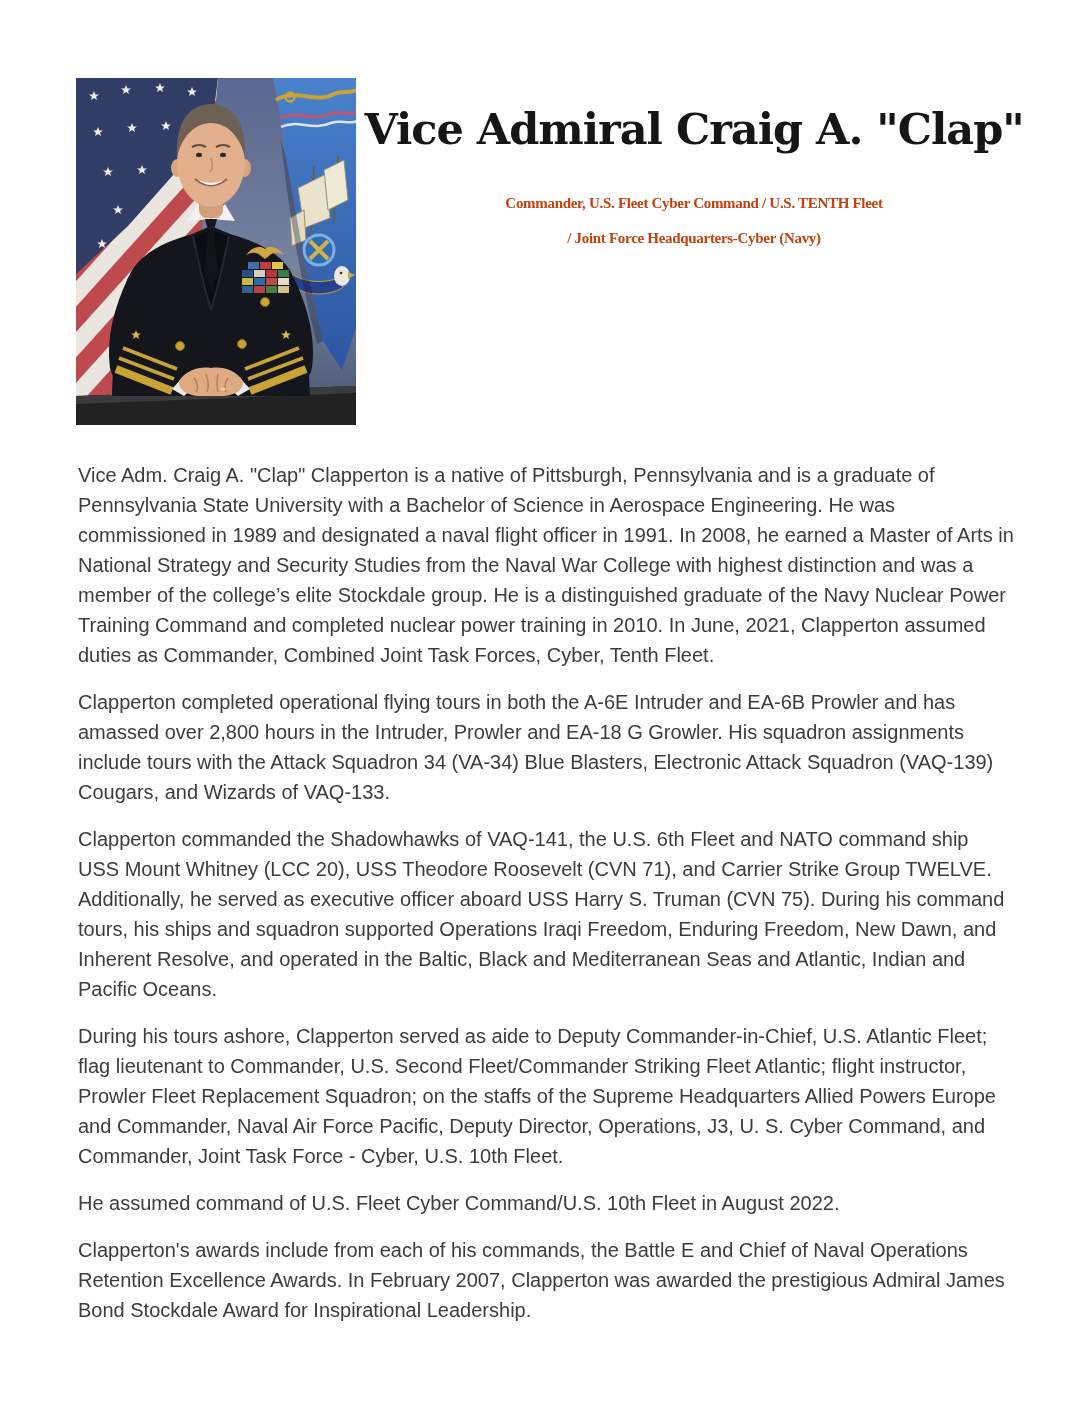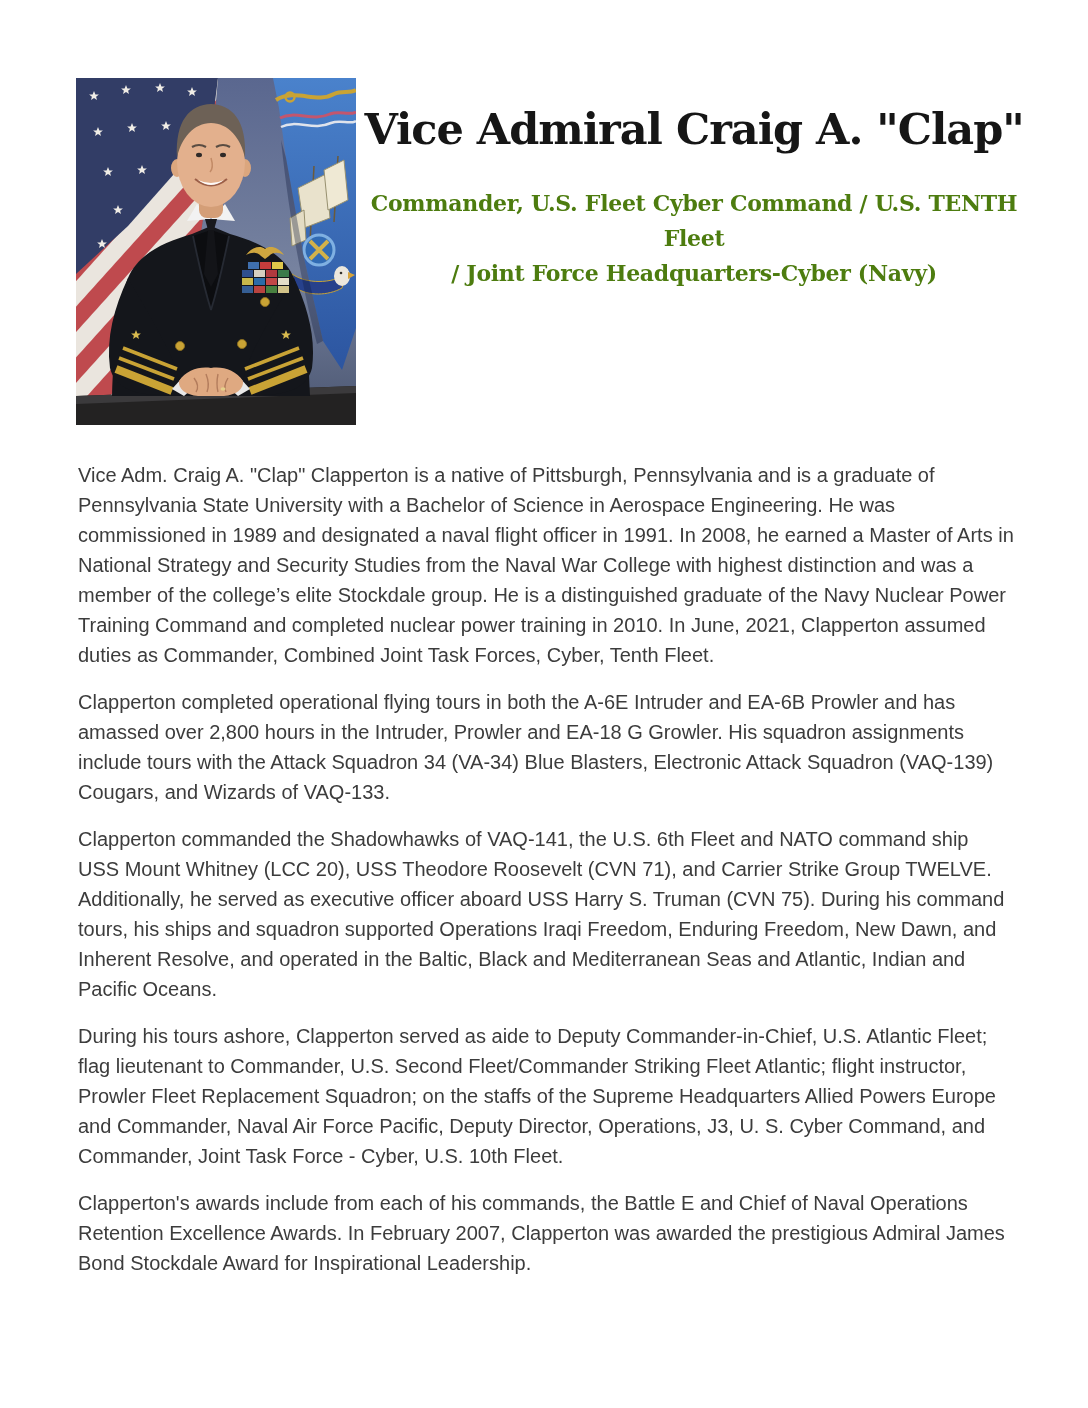--- a/index.html
+++ b/index.html
@@ -10,21 +10,21 @@
   
   .portrait { position:absolute; left:76px; top:78px; width:280px; height:347px; }
   .portrait svg { display:block; width:100%; height:100%; }
   
   .title-block {
     position:absolute; left:352px; top:96px; width:684px; text-align:center;
     font-family:"DejaVu Serif", serif; color:#161616;
   }
   .title { margin:0; font-size:43px; line-height:67px; font-weight:700; letter-spacing:-1px; }
   .title .tline { display:block; }
-  .subtitle { margin-top:23px; font-size:22px; line-height:35px; font-weight:700; color:#4d7c0f; letter-spacing:-0.3px; }
+  .subtitle { margin-top:23px; font-size:15px; line-height:35px; font-weight:700; color:#c2410c; letter-spacing:-0.3px;font-family:Liberation Serif, serif; }
   .subtitle .sline { display:block; }
   
   .bio {
     position:absolute; left:78px; top:460px; width:936px;
     font-size:20px; line-height:30px; color:#3c3c3c;
   }
   .bio p { margin:0 0 17px 0; }
 </style>
 </head>
 <body>
@@ -178,16 +178,17 @@
       <span class="sline">Commander, U.S. Fleet Cyber Command / U.S. TENTH Fleet</span>
       <span class="sline">/ Joint Force Headquarters-Cyber (Navy)</span>
     </div>
   </div>
 
   <div class="bio">
     <p>Vice Adm. Craig A. "Clap" Clapperton is a native of Pittsburgh, Pennsylvania and is a graduate of Pennsylvania State University with a Bachelor of Science in Aerospace Engineering. He was commissioned in 1989 and designated a naval flight officer in 1991. In 2008, he earned a Master of Arts in National Strategy and Security Studies from the Naval War College with highest distinction and was a member of the college’s elite Stockdale group. He is a distinguished graduate of the Navy Nuclear Power Training Command and completed nuclear power training in 2010. In June, 2021, Clapperton assumed duties as Commander, Combined Joint Task Forces, Cyber, Tenth Fleet.</p>
     <p>Clapperton completed operational flying tours in both the A-6E Intruder and EA-6B Prowler and has amassed over 2,800 hours in the Intruder, Prowler and EA-18 G Growler. His squadron assignments include tours with the Attack Squadron 34 (VA-34) Blue Blasters, Electronic Attack Squadron (VAQ-139) Cougars, and Wizards of VAQ-133.</p>
     <p>Clapperton commanded the Shadowhawks of VAQ-141, the U.S. 6th Fleet and NATO command ship USS Mount Whitney (LCC 20), USS Theodore Roosevelt (CVN 71), and Carrier Strike Group TWELVE. Additionally, he served as executive officer aboard USS Harry S. Truman (CVN 75). During his command tours, his ships and squadron supported Operations Iraqi Freedom, Enduring Freedom, New Dawn, and Inherent Resolve, and operated in the Baltic, Black and Mediterranean Seas and Atlantic, Indian and Pacific Oceans.</p>
     <p>During his tours ashore, Clapperton served as aide to Deputy Commander-in-Chief, U.S. Atlantic Fleet; flag lieutenant to Commander, U.S. Second Fleet/Commander Striking Fleet Atlantic; flight instructor, Prowler Fleet Replacement Squadron; on the staffs of the Supreme Headquarters Allied Powers Europe and Commander, Naval Air Force Pacific, Deputy Director, Operations, J3, U. S. Cyber Command, and Commander, Joint Task Force - Cyber, U.S. 10th Fleet.</p>
+    <p>He assumed command of U.S. Fleet Cyber Command/U.S. 10th Fleet in August 2022.</p>
     <p>Clapperton's awards include from each of his commands, the Battle E and Chief of Naval Operations Retention Excellence Awards. In February 2007, Clapperton was awarded the prestigious Admiral James Bond Stockdale Award for Inspirational Leadership.</p>
   </div>
 
 </div>
 
 </body></html>

